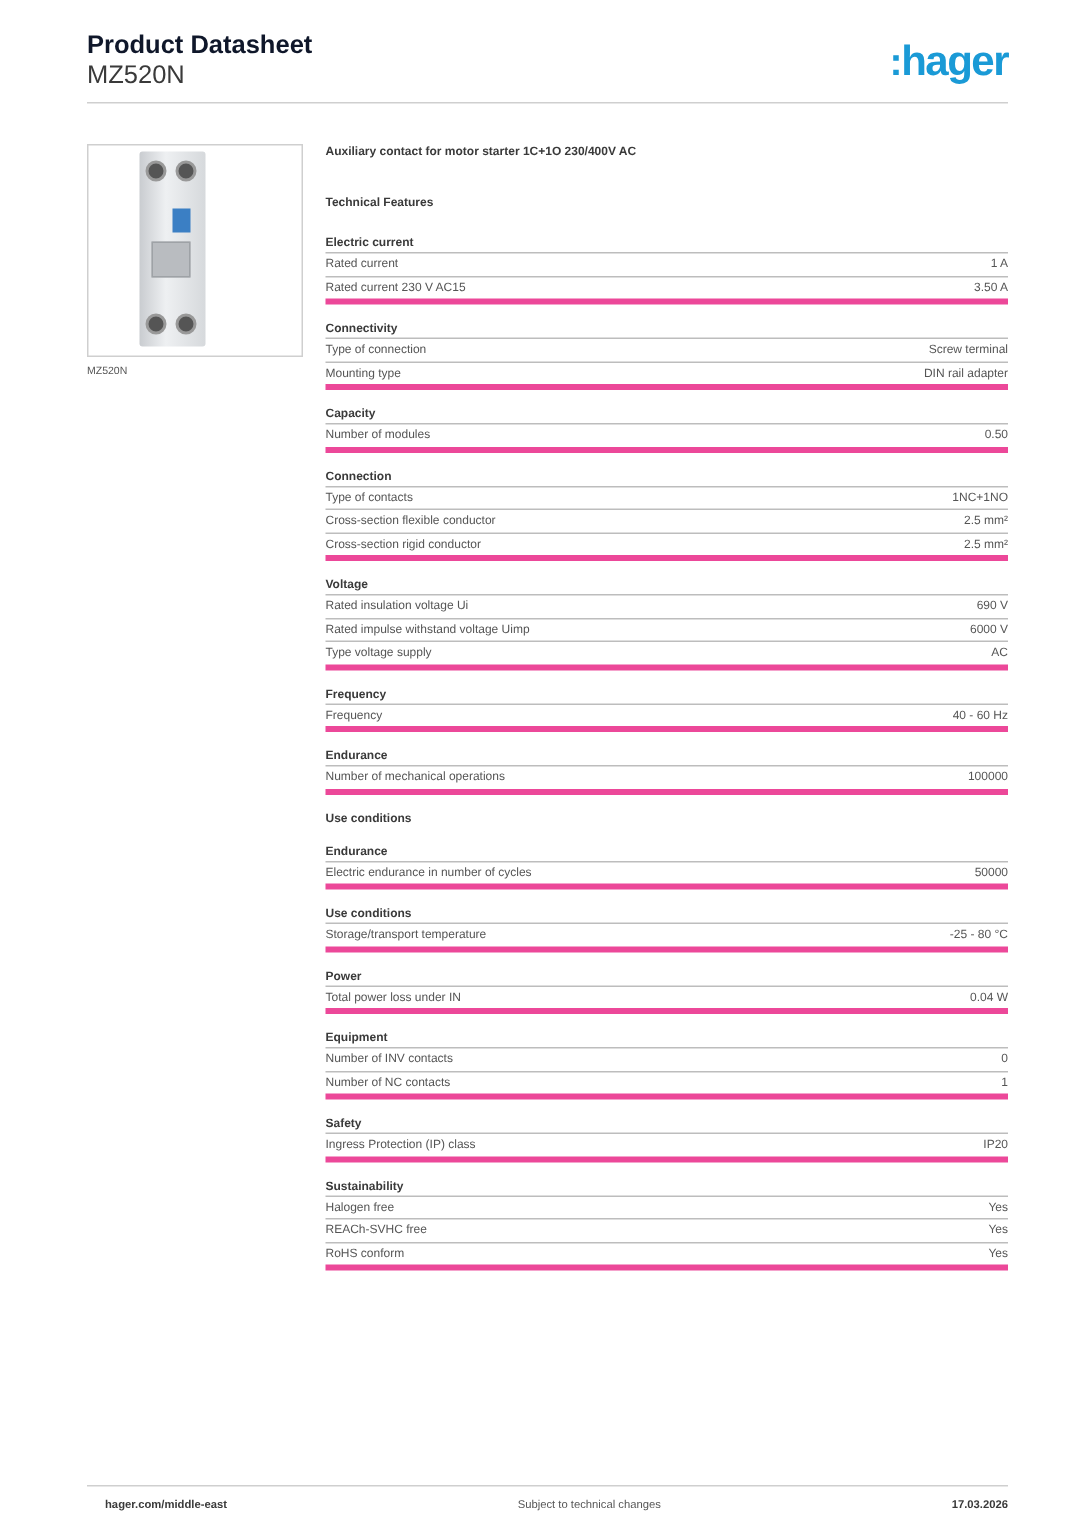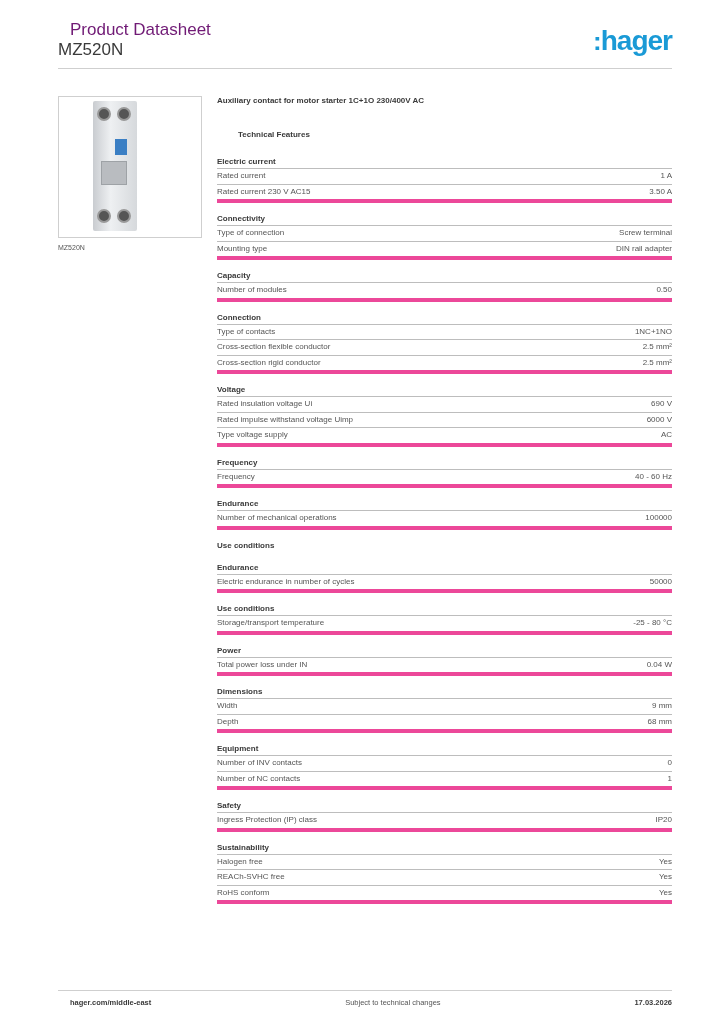--- a/index.html
+++ b/index.html
@@ -1,36 +1,36 @@
 <!DOCTYPE html>
 <html><head>
 <meta charset="utf-8">
 <style>
   html, body { margin: 0; padding: 0; background: #ffffff; }
   body {
     width: 724px; height: 1024px; position: relative; overflow: hidden;
     font-family: "Liberation Sans", sans-serif; color: #3a3a3a;
   }
   .header { position: absolute; left: 58px; top: 20px; }
-  .title { font-size: 17px; font-weight: normal; color: #701a75; line-height: 20px; margin-left: 12px; }
+  .title { font-size: 17px; font-weight: bold; color: #0f172a; line-height: 20px; }
   .subtitle { font-size: 17px; color: #3a3a3a; line-height: 20px; }
   .logo { position: absolute; right: 52px; top: 26px; font-size: 28px; font-weight: bold; color: #1a9ad6; letter-spacing: -1px; line-height: 30px; }
   .logo .colon { font-size: 26px; }
   .top-rule { position: absolute; left: 58px; right: 52px; top: 68px; border-top: 1px solid #cfcfcf; }
 
   .product-image { position: absolute; left: 58px; top: 96px; width: 142px; height: 140px; border: 1px solid #cfcfcf; background: #fff; }
   .device { position: absolute; left: 34px; top: 4px; width: 44px; height: 130px; background: linear-gradient(90deg,#c9ccd0,#eef0f2 40%,#d6d9dc); border-radius: 2px; }
   .device .screw { position: absolute; width: 10px; height: 10px; border-radius: 50%; background: #555; border: 2px solid #999; }
   .device .label { position: absolute; left: 22px; top: 38px; width: 12px; height: 16px; background: #3b7fc4; }
   .device .slot { position: absolute; left: 8px; top: 60px; width: 24px; height: 22px; background: #b9bcc0; border: 1px solid #9ea2a6; }
   .image-caption { position: absolute; left: 58px; top: 244px; font-size: 7px; color: #555; }
 
   .content { position: absolute; left: 217px; top: 96px; width: 455px; }
   .product-desc { font-size: 8px; font-weight: bold; color: #3a3a3a; height: 34px; }
-  .tech-heading { font-size: 8px; font-weight: bold; color: #3a3a3a; height: 26px; margin-left: 21px; }
+  .tech-heading { font-size: 8px; font-weight: bold; color: #3a3a3a; height: 26px; }
   .section { margin-bottom: 10px; }
   .section-title { font-size: 8px; font-weight: bold; color: #3a3a3a; height: 12px; line-height: 12px; }
   .row { display: flex; justify-content: space-between; font-size: 8px; color: #555; height: 14.5px; line-height: 14px; border-top: 1px solid #bdbdbd; }
   .row:last-child { border-bottom: 4px solid #ec4899; }
   .row span { white-space: nowrap; }
 
   .footer-rule { position: absolute; left: 58px; right: 52px; top: 990px; border-top: 1px solid #cfcfcf; }
   .footer { position: absolute; left: 70px; right: 52px; top: 998px; font-size: 7.5px; display: flex; justify-content: space-between; color: #555; }
   .footer .left, .footer .right { font-weight: bold; color: #3a3a3a; }
 </style>
@@ -171,33 +171,20 @@
       <div class="section">
         <div class="section-title">Power</div>
         <div>
           <div class="row">
             <span>Total power loss under IN</span>
             <span>0.04 W</span>
           </div>
         </div>
       </div>
       <div class="section">
-        <div class="section-title">Dimensions</div>
-        <div>
-          <div class="row">
-            <span>Width</span>
-            <span>9 mm</span>
-          </div>
-          <div class="row">
-            <span>Depth</span>
-            <span>68 mm</span>
-          </div>
-        </div>
-      </div>
-      <div class="section">
         <div class="section-title">Equipment</div>
         <div>
           <div class="row">
             <span>Number of INV contacts</span>
             <span>0</span>
           </div>
           <div class="row">
             <span>Number of NC contacts</span>
             <span>1</span>
           </div>

